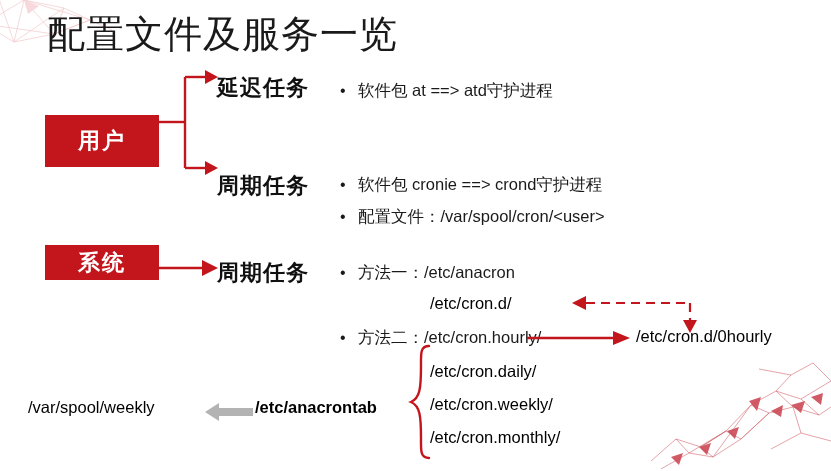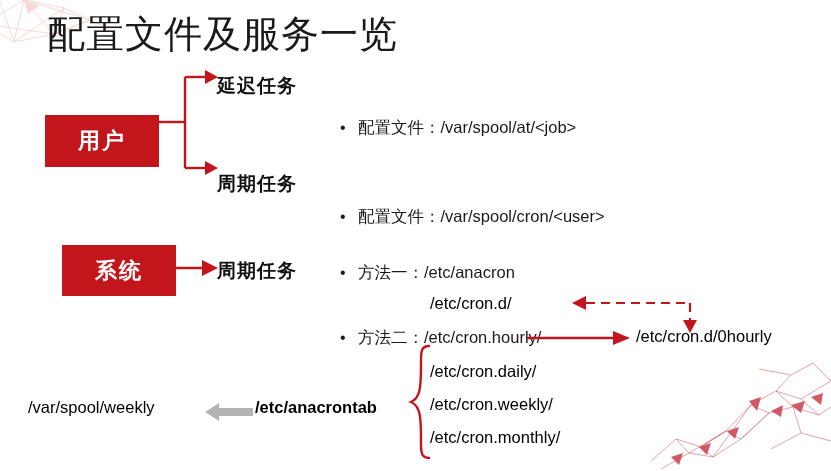--- a/index.html
+++ b/index.html
@@ -36,26 +36,26 @@
     background: #C3161C;
     color: #ffffff;
     font-weight: bold;
     font-size: 22px;
     letter-spacing: 2px;
     display: flex;
     align-items: center;
     justify-content: center;
   }
   #box-user   { left: 45px; top: 115px; width: 114px; height: 52px; }
-  #box-system { left: 62px; top: 245px; width: 114px; height: 51px; }
+  #box-system { left: 45px; top: 245px; width: 114px; height: 35px; }
 
   .branch-label {
     position: absolute;
     font-weight: bold;
-    font-size: 19px;
+    font-size: 22px;
     color: #111111;
     letter-spacing: 1px;
     white-space: nowrap;
   }
   #lbl-delay    { left: 217px; top: 73px; }
   #lbl-period-u { left: 217px; top: 171px; }
   #lbl-period-s { left: 217px; top: 258px; }
 
   .connector { position: absolute; }
   #conn-user   { left: 155px; top: 65px; width: 65px; height: 115px; }
@@ -165,22 +165,25 @@
     <g stroke="#C3161C" stroke-width="2.6" fill="none">
       <path d="M0 13 L48 13"></path>
     </g>
     <polygon points="47,5 63,13 47,21" fill="#C3161C"></polygon>
   </svg>
 
   <div class="branch-label" id="lbl-delay">延迟任务</div>
   <div class="branch-label" id="lbl-period-u">周期任务</div>
   <div class="branch-label" id="lbl-period-s">周期任务</div>
 
-  <div class="blt" id="b-atconf">
-    <span class="dot">•</span><span>配置文件：/var/spool/at/&lt;job&gt;</span>
+  <div class="blt" id="b-at">
+    <span class="dot">•</span><span>软件包 at  ==&gt;  atd守护进程</span>
+  </div>
+  <div class="blt" id="b-cronie">
+    <span class="dot">•</span><span>软件包 cronie  ==&gt;  crond守护进程</span>
   </div>
   <div class="blt" id="b-cronconf">
     <span class="dot">•</span><span>配置文件：/var/spool/cron/&lt;user&gt;</span>
   </div>
   <div class="blt" id="b-m1">
     <span class="dot">•</span><span>方法一：/etc/anacron</span>
   </div>
   <div class="sub" id="b-crond">/etc/cron.d/</div>
   <div class="blt" id="b-m2">
     <span class="dot">•</span><span>方法二：/etc/cron.hourly/</span>

